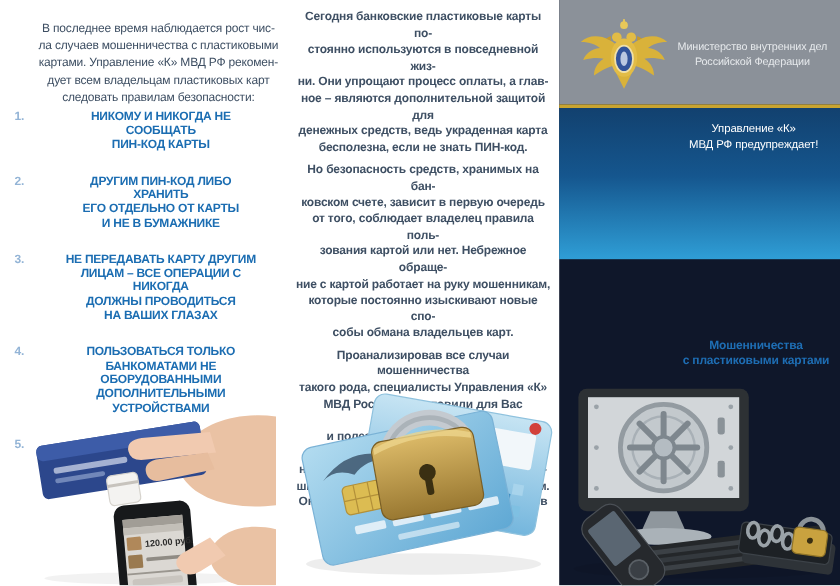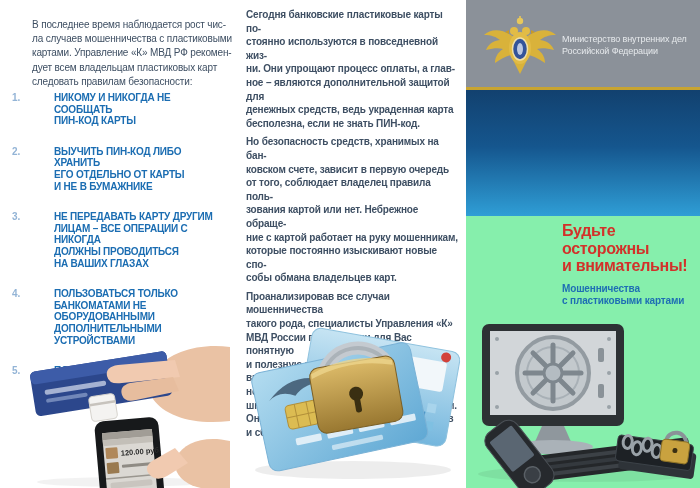--- a/index.html
+++ b/index.html
@@ -1,39 +1,39 @@
 <!DOCTYPE html>
 <html><head>
 <meta charset="utf-8">
 <style>
   html,body{margin:0;padding:0;background:#ffffff;}
   .page{position:relative;width:700px;height:488px;background:#ffffff;overflow:hidden;
         font-family:"Liberation Sans",sans-serif;}
-  .pre{white-space:pre-line;}
+  .pre{white-space:pre-line;text-align:center;}
 
   
   .intro{position:absolute;left:20px;top:8px;width:200px;
          font-size:10px;line-height:14.2px;letter-spacing:-0.15px;
          color:#3e4f63;font-weight:normal;margin-left:12px;}
   .rules{position:absolute;left:12px;top:92px;width:202px;margin:0;padding:0;list-style:none;}
   .rule{display:flex;margin:0 0 19px 0;}
   .rule-num{flex:0 0 14px;font-size:10px;font-weight:bold;color:#93b4d6;line-height:11.6px;}
   .rule-text{flex:1;font-size:10px;font-weight:bold;color:#1b6db2;
              line-height:11.6px;letter-spacing:-0.2px;margin-left:28px;}
 
   .photo-left{position:absolute;left:2px;top:345px;width:228px;height:143px;}
 
   
   .center-text{position:absolute;left:246px;top:8px;width:213px;}
   .para{margin:0 0 5px 0;font-size:10px;line-height:13.6px;letter-spacing:-0.15px;
         color:#3e4f63;font-weight:bold;}
   .photo-center{position:absolute;left:233px;top:298px;width:233px;height:190px;}
 
   
-  .cover{position:absolute;left:466px;top:0;width:234px;height:488px;background:#86efac;}
+  .cover{position:absolute;left:466px;top:0;width:234px;height:488px;background:#0f172a;}
   .cover-gray{position:absolute;left:0;top:0;width:234px;height:87px;background:#8b9199;}
   .gold-line{position:absolute;left:0;top:87px;width:234px;height:3px;background:#c8a430;}
   .cover-blue{position:absolute;left:0;top:90px;width:234px;height:126px;
               background:linear-gradient(to bottom,#12416f 0%,#15568e 45%,#2f9ed6 100%);}
   .emblem{position:absolute;left:16px;top:14px;width:76px;height:64px;}
   .ministry{position:absolute;left:96px;top:33px;width:130px;
             font-size:9px;line-height:12px;color:#e6e9ec;letter-spacing:-0.1px;}
   .dept{position:absolute;left:96px;top:12px;width:132px;
         font-size:9.5px;line-height:12.5px;color:#ffffff;letter-spacing:-0.1px;}
   .cover-title{position:absolute;left:96px;top:38px;width:136px;
@@ -57,21 +57,21 @@
 следовать правилам безопасности:</p>
 
     <ol class="rules">
       <li class="rule">
         <span class="rule-num">1.</span>
         <span class="rule-text pre">НИКОМУ И НИКОГДА НЕ СООБЩАТЬ
 ПИН-КОД КАРТЫ</span>
       </li>
       <li class="rule">
         <span class="rule-num">2.</span>
-        <span class="rule-text pre">ВЫУЧИТЬ ПИН-КОД ЛИБО ХРАНИТЬ
+        <span class="rule-text pre">ДРУГИМ ПИН-КОД ЛИБО ХРАНИТЬ
 ЕГО ОТДЕЛЬНО ОТ КАРТЫ
 И НЕ В БУМАЖНИКЕ</span>
       </li>
       <li class="rule">
         <span class="rule-num">3.</span>
         <span class="rule-text pre">НЕ ПЕРЕДАВАТЬ КАРТУ ДРУГИМ
 ЛИЦАМ – ВСЕ ОПЕРАЦИИ С НИКОГДА
 ДОЛЖНЫ ПРОВОДИТЬСЯ
 НА ВАШИХ ГЛАЗАХ</span>
       </li>
@@ -230,25 +230,24 @@
         <ellipse cx="38" cy="35" rx="7.5" ry="11" fill="#33549a" stroke="#f0e0a8" stroke-width="1.5"></ellipse>
         <ellipse cx="38" cy="35" rx="3" ry="6" fill="#e9eff8" opacity="0.75"></ellipse>
       </svg>
       <div class="ministry pre">Министерство внутренних дел
 Российской Федерации</div>
     </div>
 
     <div class="gold-line"></div>
 
     <div class="cover-blue">
+      <div class="dept pre">Управление «К»
+МВД РФ предупреждает!</div>
     </div>
 
-    <div class="warning pre">Будьте
-осторожны
-и внимательны!</div>
     <div class="cover-sub pre">Мошенничества
 с пластиковыми картами</div>
 
     <svg class="photo-cover" viewBox="0 0 234 170">
       <ellipse cx="120" cy="156" rx="108" ry="8" fill="#000000" opacity="0.06"></ellipse>
 
       <g>
         <rect x="16" y="6" width="142" height="102" rx="7" fill="#2d3134"></rect>
         <rect x="24" y="13" width="126" height="84" fill="#d2d6d9"></rect>
         <circle cx="87" cy="55" r="36" fill="#c3c9cd" stroke="#939ba1" stroke-width="4"></circle>

